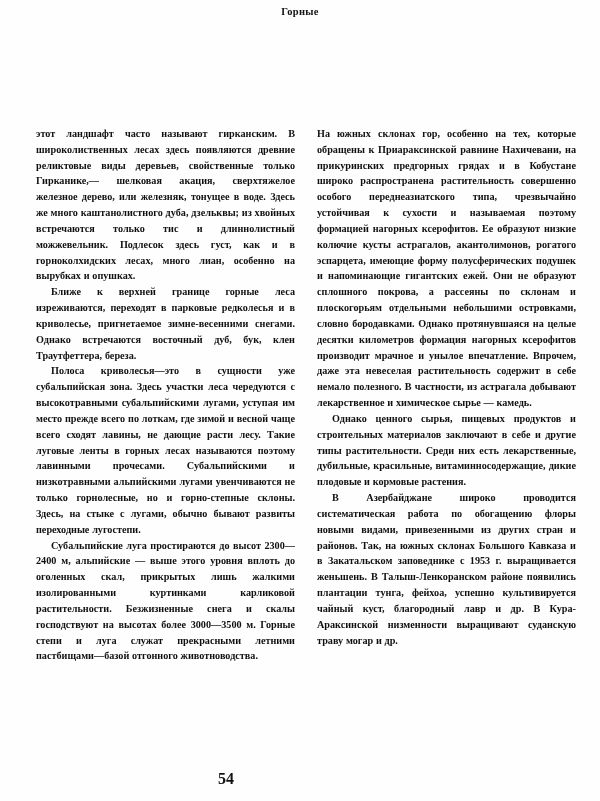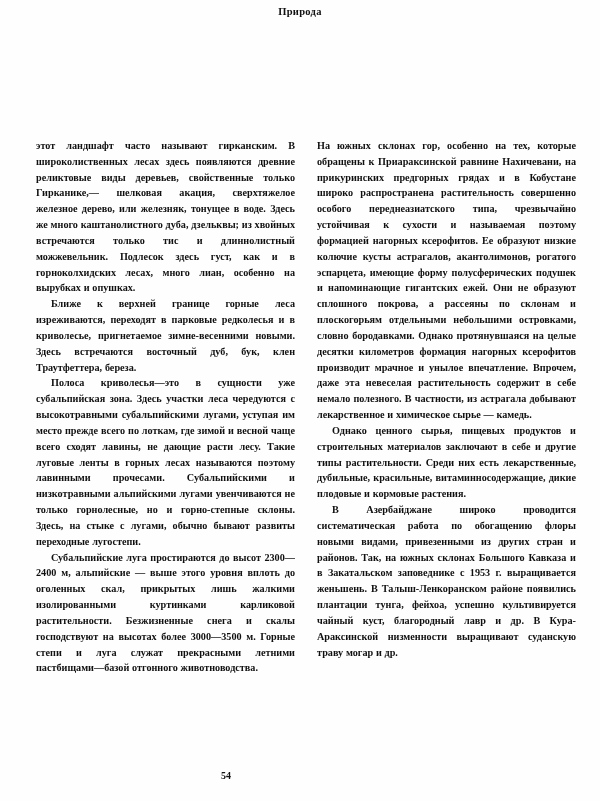--- a/index.html
+++ b/index.html
@@ -57,52 +57,51 @@
     font-weight: bold;
     text-align: justify;
     text-justify: inter-word;
     text-indent: 15px;
     color: #101010;
     word-spacing: 0.2px;
     hyphens: manual;
   }
   .para.first {
     text-indent: 0;
-    margin-top: 12px;
   }
   .para + .para {
     margin-top: 0;
   }
 
   .folio {
     position: absolute;
     left: 0;
     top: 770px;
     width: 600px;
     text-align: center;
-    font-size: 10px;
+    font-size: 16px;
     font-weight: bold;
     color: #121212;
     
     padding-right: 148px;
     box-sizing: border-box;
   }
 </style>
 </head>
 <body>
 
 <div class="page">
 
-  <div class="running-head">Природа</div>
+  <div class="running-head">Горные</div>
 
   <div class="columns">
 
     <div class="column">
       <p class="para first">этот ландшафт часто называют гирканским. В широколиственных лесах здесь появляются древние реликтовые виды деревьев, свойственные только Гирканике,— шелковая акация, сверхтяжелое железное дерево, или железняк, тонущее в воде. Здесь же много каштанолистного дуба, дзельквы; из хвойных встречаются только тис и длиннолистный можжевельник. Подлесок здесь густ, как и в горноколхидских лесах, много лиан, особенно на вырубках и опушках.</p>
-      <p class="para">Ближе к верхней границе горные леса изреживаются, переходят в парковые редколесья и в криволесье, пригнетаемое зимне-весенними новыми. Здесь встречаются восточный дуб, бук, клен Траутфеттера, береза.</p>
+      <p class="para">Ближе к верхней границе горные леса изреживаются, переходят в парковые редколесья и в криволесье, пригнетаемое зимне-весенними снегами. Однако встречаются восточный дуб, бук, клен Траутфеттера, береза.</p>
       <p class="para">Полоса криволесья—это в сущности уже субальпийская зона. Здесь участки леса чередуются с высокотравными субальпийскими лугами, уступая им место прежде всего по лоткам, где зимой и весной чаще всего сходят лавины, не дающие расти лесу. Такие луговые ленты в горных лесах называются поэтому лавинными прочесами. Субальпийскими и низкотравными альпийскими лугами увенчиваются не только горнолесные, но и горно-степные склоны. Здесь, на стыке с лугами, обычно бывают развиты переходные лугостепи.</p>
       <p class="para">Субальпийские луга простираются до высот 2300—2400 м, альпийские — выше этого уровня вплоть до оголенных скал, прикрытых лишь жалкими изолированными куртинками карликовой растительности. Безжизненные снега и скалы господствуют на высотах более 3000—3500 м. Горные степи и луга служат прекрасными летними пастбищами—базой отгонного животноводства.</p>
     </div>
 
     <div class="column">
       <p class="para first">На южных склонах гор, особенно на тех, которые обращены к Приараксинской равнине Нахичевани, на прикуринских предгорных грядах и в Кобустане широко распространена растительность совершенно особого переднеазиатского типа, чрезвычайно устойчивая к сухости и называемая поэтому формацией нагорных ксерофитов. Ее образуют низкие колючие кусты астрагалов, акантолимонов, рогатого эспарцета, имеющие форму полусферических подушек и напоминающие гигантских ежей. Они не образуют сплошного покрова, а рассеяны по склонам и плоскогорьям отдельными небольшими островками, словно бородавками. Однако протянувшаяся на целые десятки километров формация нагорных ксерофитов производит мрачное и унылое впечатление. Впрочем, даже эта невеселая растительность содержит в себе немало полезного. В частности, из астрагала добывают лекарственное и химическое сырье — камедь.</p>
       <p class="para">Однако ценного сырья, пищевых продуктов и строительных материалов заключают в себе и другие типы растительности. Среди них есть лекарственные, дубильные, красильные, витаминносодержащие, дикие плодовые и кормовые растения.</p>
       <p class="para">В Азербайджане широко проводится систематическая работа по обогащению флоры новыми видами, привезенными из других стран и районов. Так, на южных склонах Большого Кавказа и в Закатальском заповеднике с 1953 г. выращивается женьшень. В Талыш-Ленкоранском районе появились плантации тунга, фейхоа, успешно культивируется чайный куст, благородный лавр и др. В Кура-Араксинской низменности выращивают суданскую траву могар и др.</p>
     </div>
 

